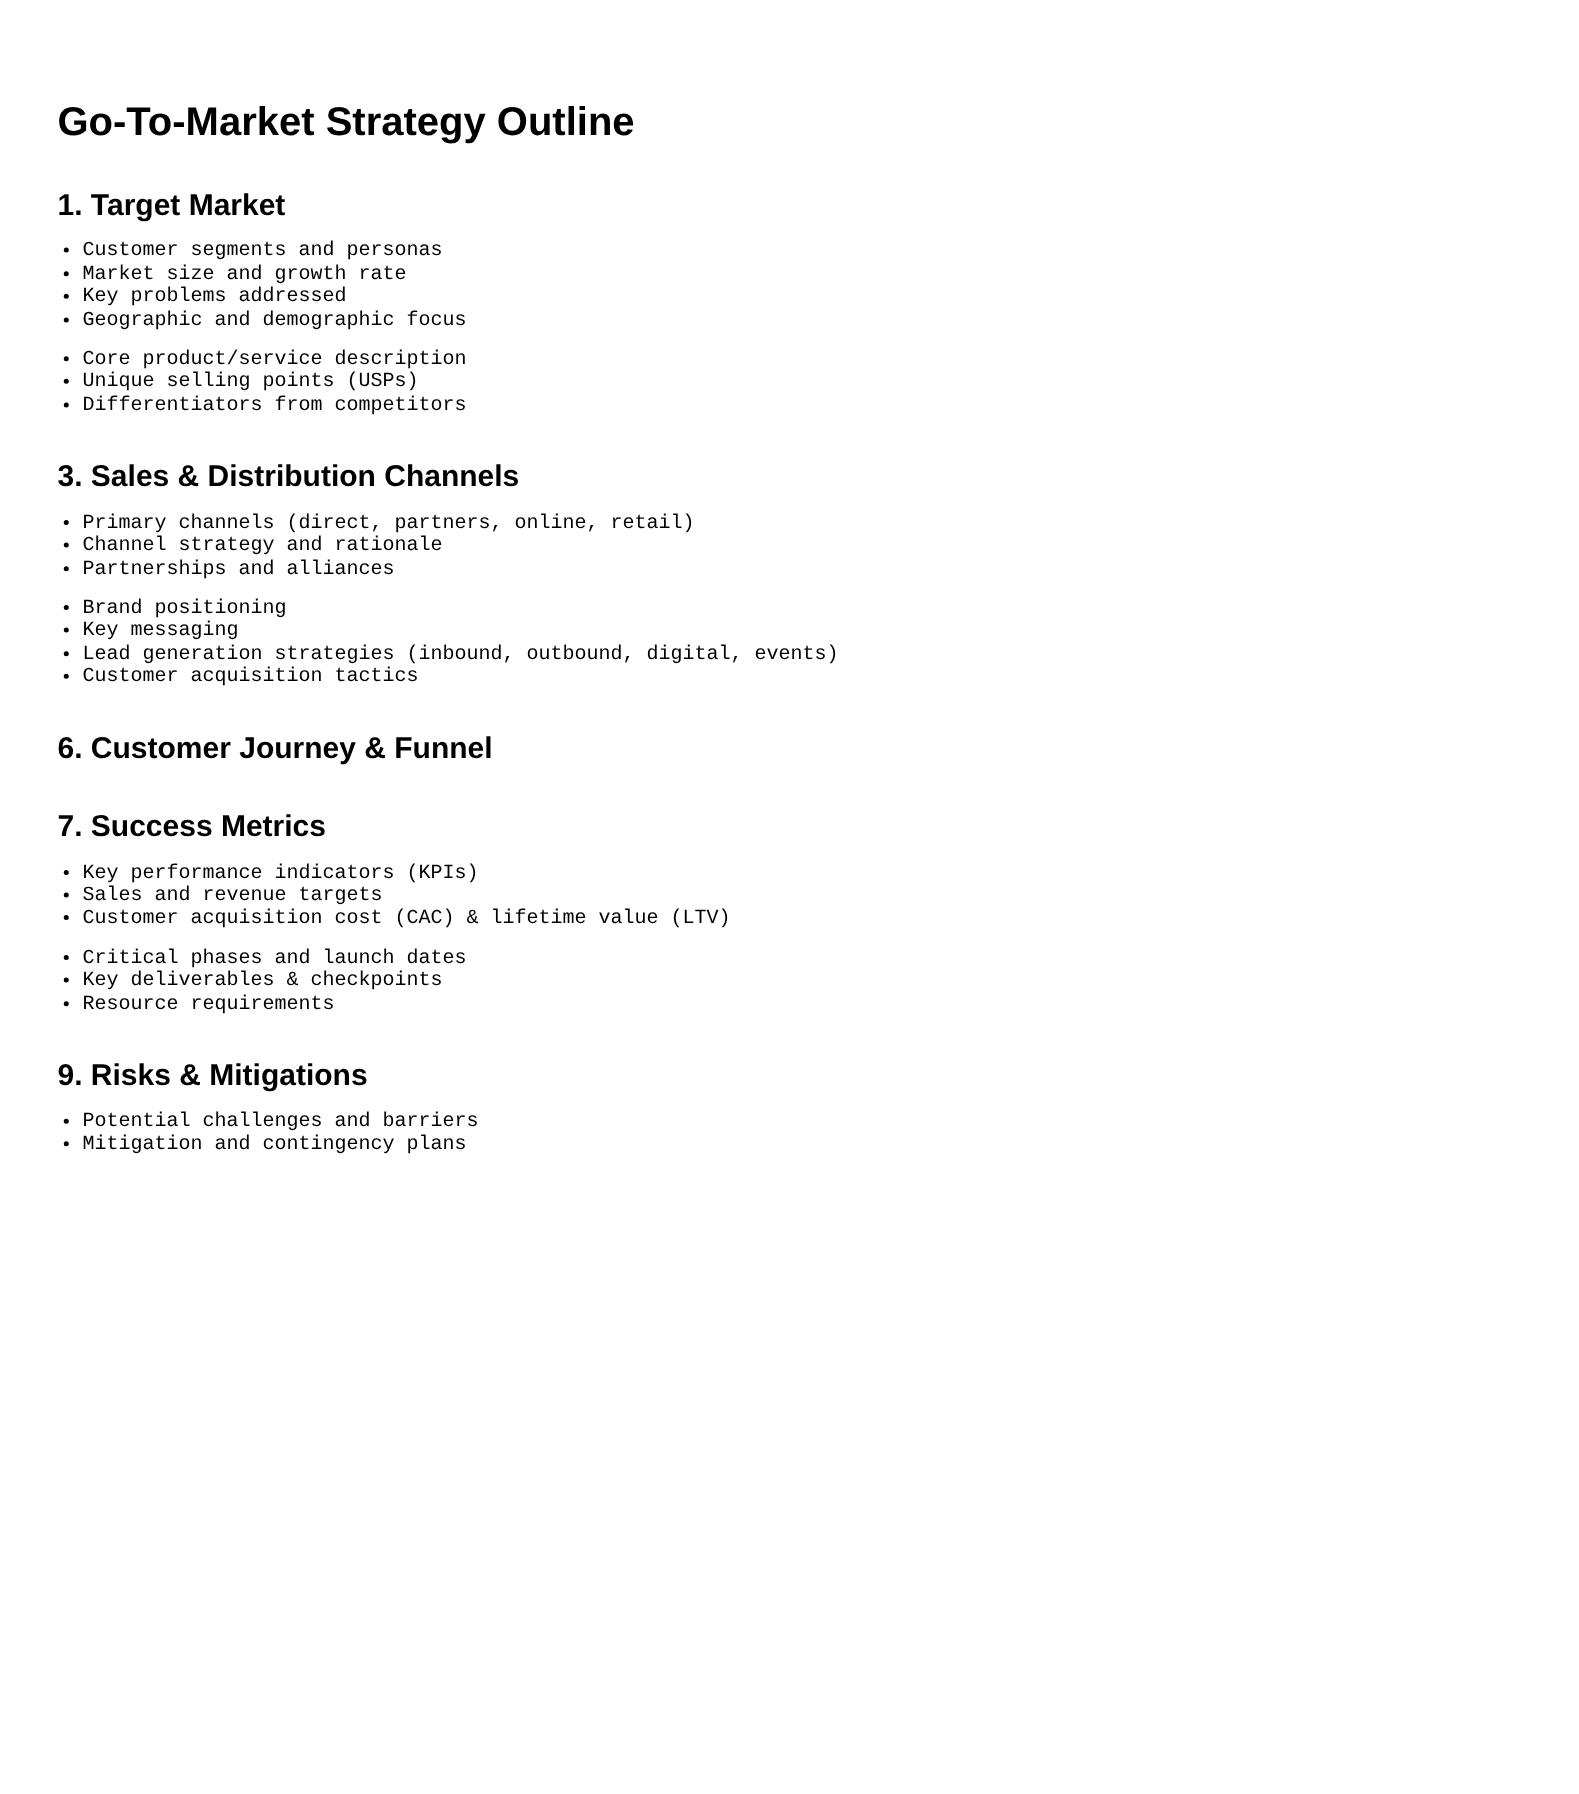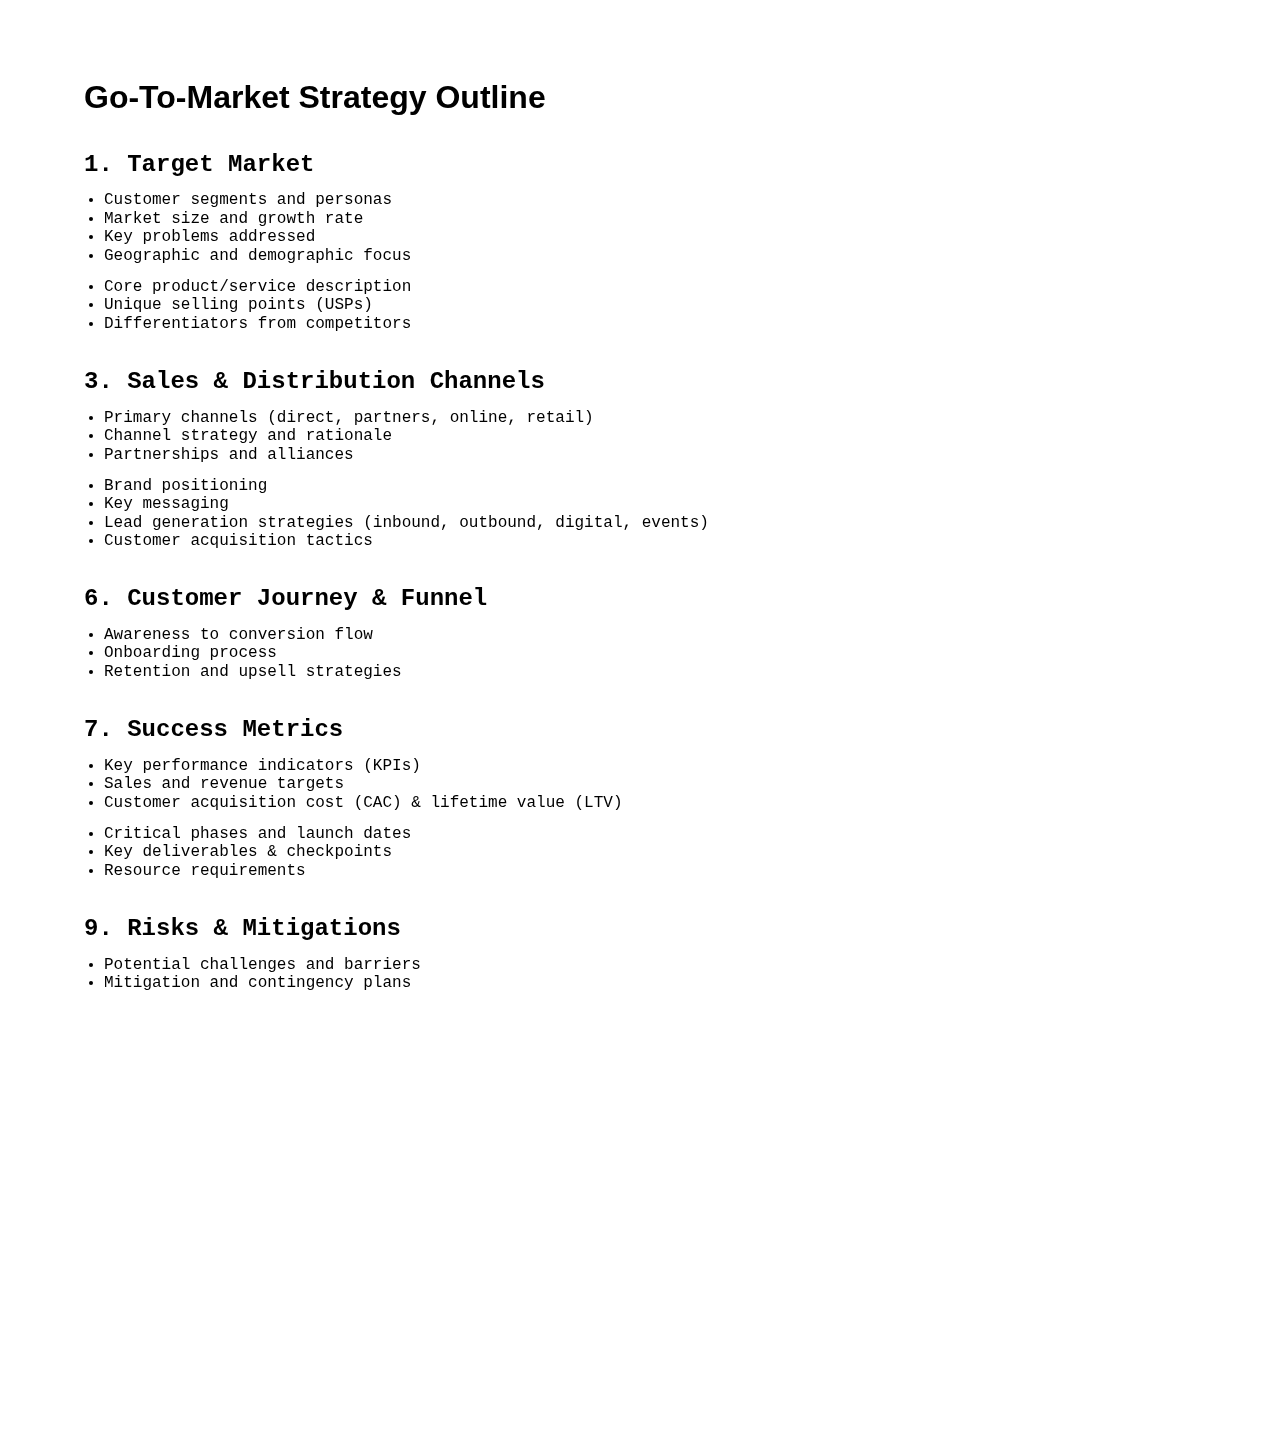--- a/index.html
+++ b/index.html
@@ -11,34 +11,33 @@
     width: 1263px;
     height: 1435px;
     overflow: hidden;
     font-family: "Liberation Sans", "DejaVu Sans", sans-serif;
     color: #000000;
   }
   .document {
     box-sizing: border-box;
     height: 1303px;          
     overflow: hidden;
-    padding: 79px 80px 0 84px;
+    padding: 79px 80px 0 46px;
   }
   h1.doc-title {
     font-size: 32px;
     font-weight: bold;
     line-height: 1.15;
     margin: 0;
   }
   h2.section-heading {
     font-size: 24px;
     font-weight: bold;
     line-height: 1.15;
     margin: 35px 0 13px 0;
-    font-family: Liberation Mono, monospace;
   }
   ul.bullet-list {
     margin: 13px 0;
     padding-left: 20px;
     font-size: 16px;
     font-family: Liberation Mono, monospace;
   }
   ul.bullet-list li {
     line-height: 1.15;
   }
@@ -83,25 +82,20 @@
         <li>Lead generation strategies (inbound, outbound, digital, events)</li>
         <li>Customer acquisition tactics</li>
       </ul>
   </section>
 
   <section>
   </section>
 
   <section>
     <h2 class="section-heading">6. Customer Journey &amp; Funnel</h2>
-    <ul class="bullet-list">
-        <li>Awareness to conversion flow</li>
-        <li>Onboarding process</li>
-        <li>Retention and upsell strategies</li>
-      </ul>
   </section>
 
   <section>
     <h2 class="section-heading">7. Success Metrics</h2>
     <ul class="bullet-list">
         <li>Key performance indicators (KPIs)</li>
         <li>Sales and revenue targets</li>
         <li>Customer acquisition cost (CAC) &amp; lifetime value (LTV)</li>
       </ul>
   </section>

